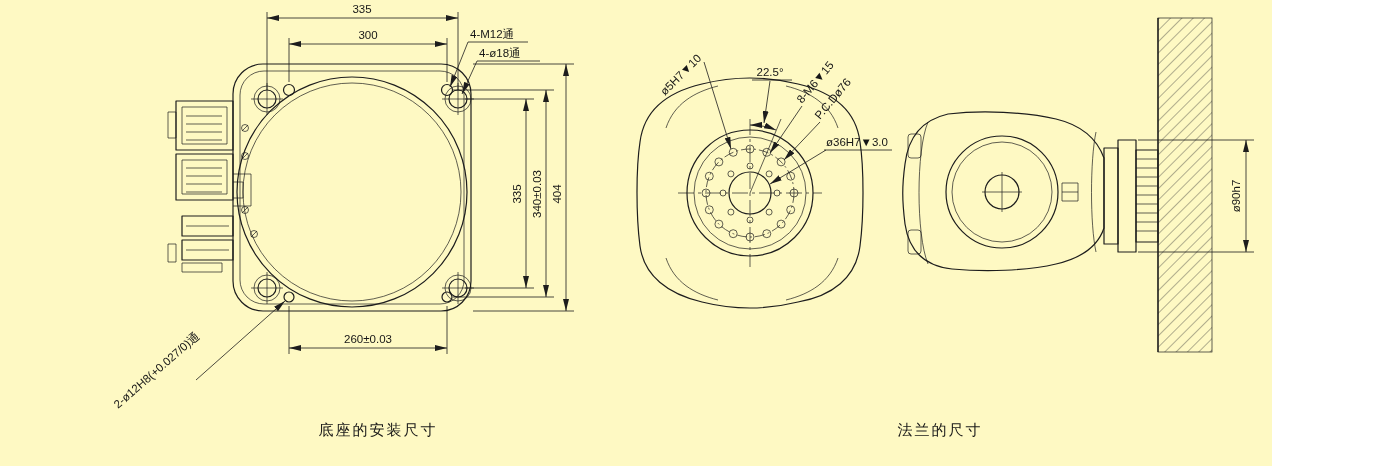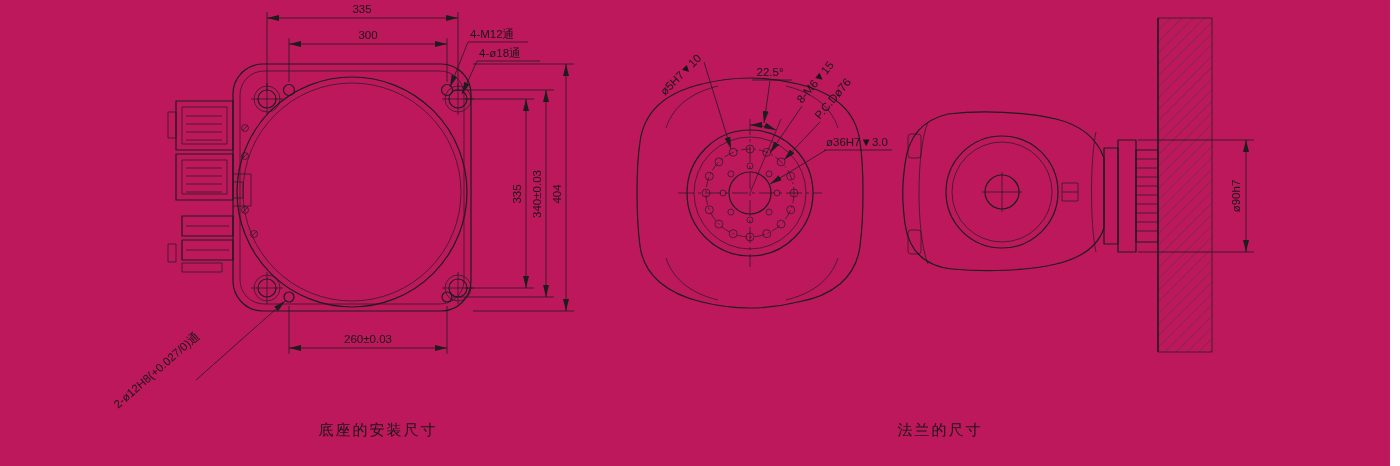--- a/index.html
+++ b/index.html
@@ -1,16 +1,16 @@
 <!DOCTYPE html>
 <html><head>
 <meta charset="utf-8">
 <style>
   html,body{margin:0;padding:0;background:#ffffff}
-  .stage{position:relative;width:1390px;height:466px;background:#be185d;overflow:hidden;
+  .stage{position:relative;width:1272px;height:466px;background:#fef9c3;overflow:hidden;
          font-family:"Liberation Sans","DejaVu Sans",sans-serif}
   svg{display:block}
   svg text{fill:#161616;font-size:11.5px;font-family:"Liberation Sans","DejaVu Sans",sans-serif}
   .ln{fill:none;stroke:#1d1d1d;stroke-width:1.2;stroke-linejoin:round;stroke-linecap:round}
   .tn{fill:none;stroke:#1d1d1d;stroke-width:.7;stroke-linejoin:round}
   .dm{fill:none;stroke:#1d1d1d;stroke-width:.8}
   .cl{fill:none;stroke:#1d1d1d;stroke-width:.7;stroke-dasharray:16 4 3 4}
   .pcd{fill:none;stroke:#1d1d1d;stroke-width:.7;stroke-dasharray:10 3 2 3}
   .cap{font-size:15px;letter-spacing:2px}
   .wallEdge{stroke:#1d1d1d;stroke-width:1.4}

